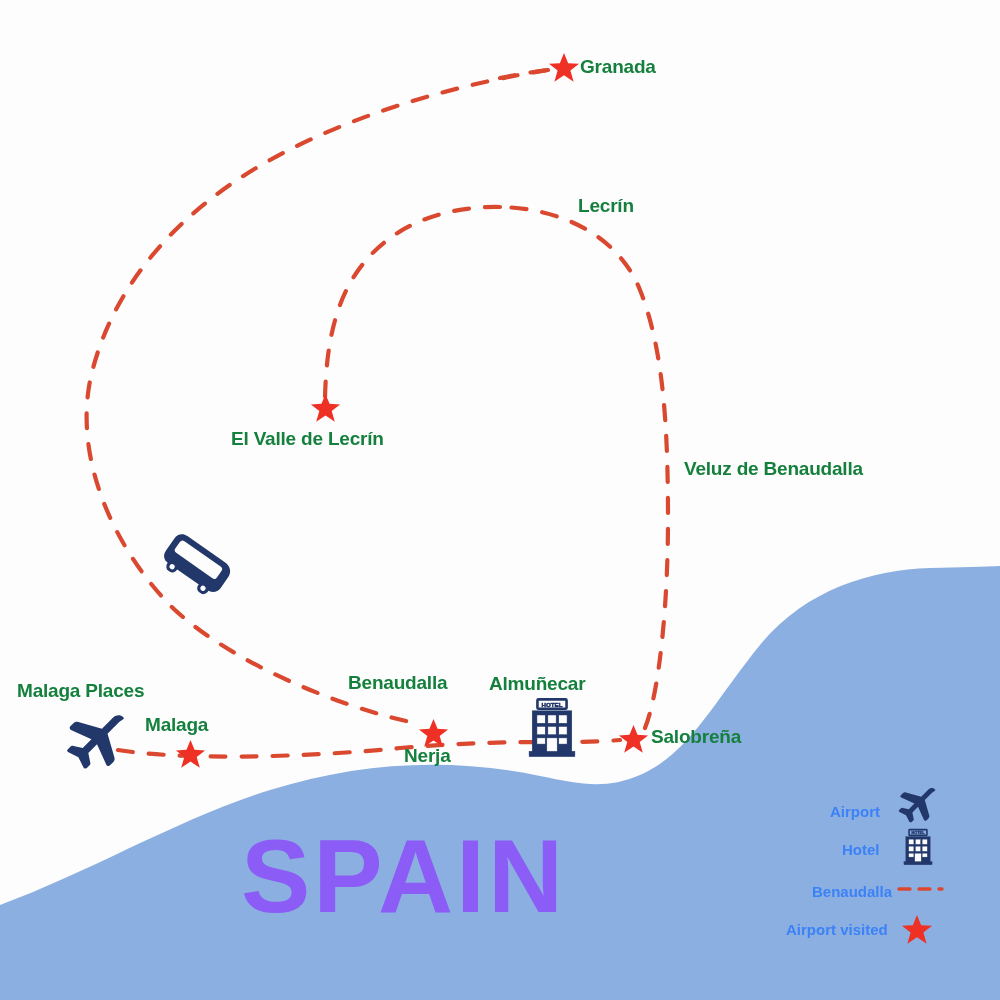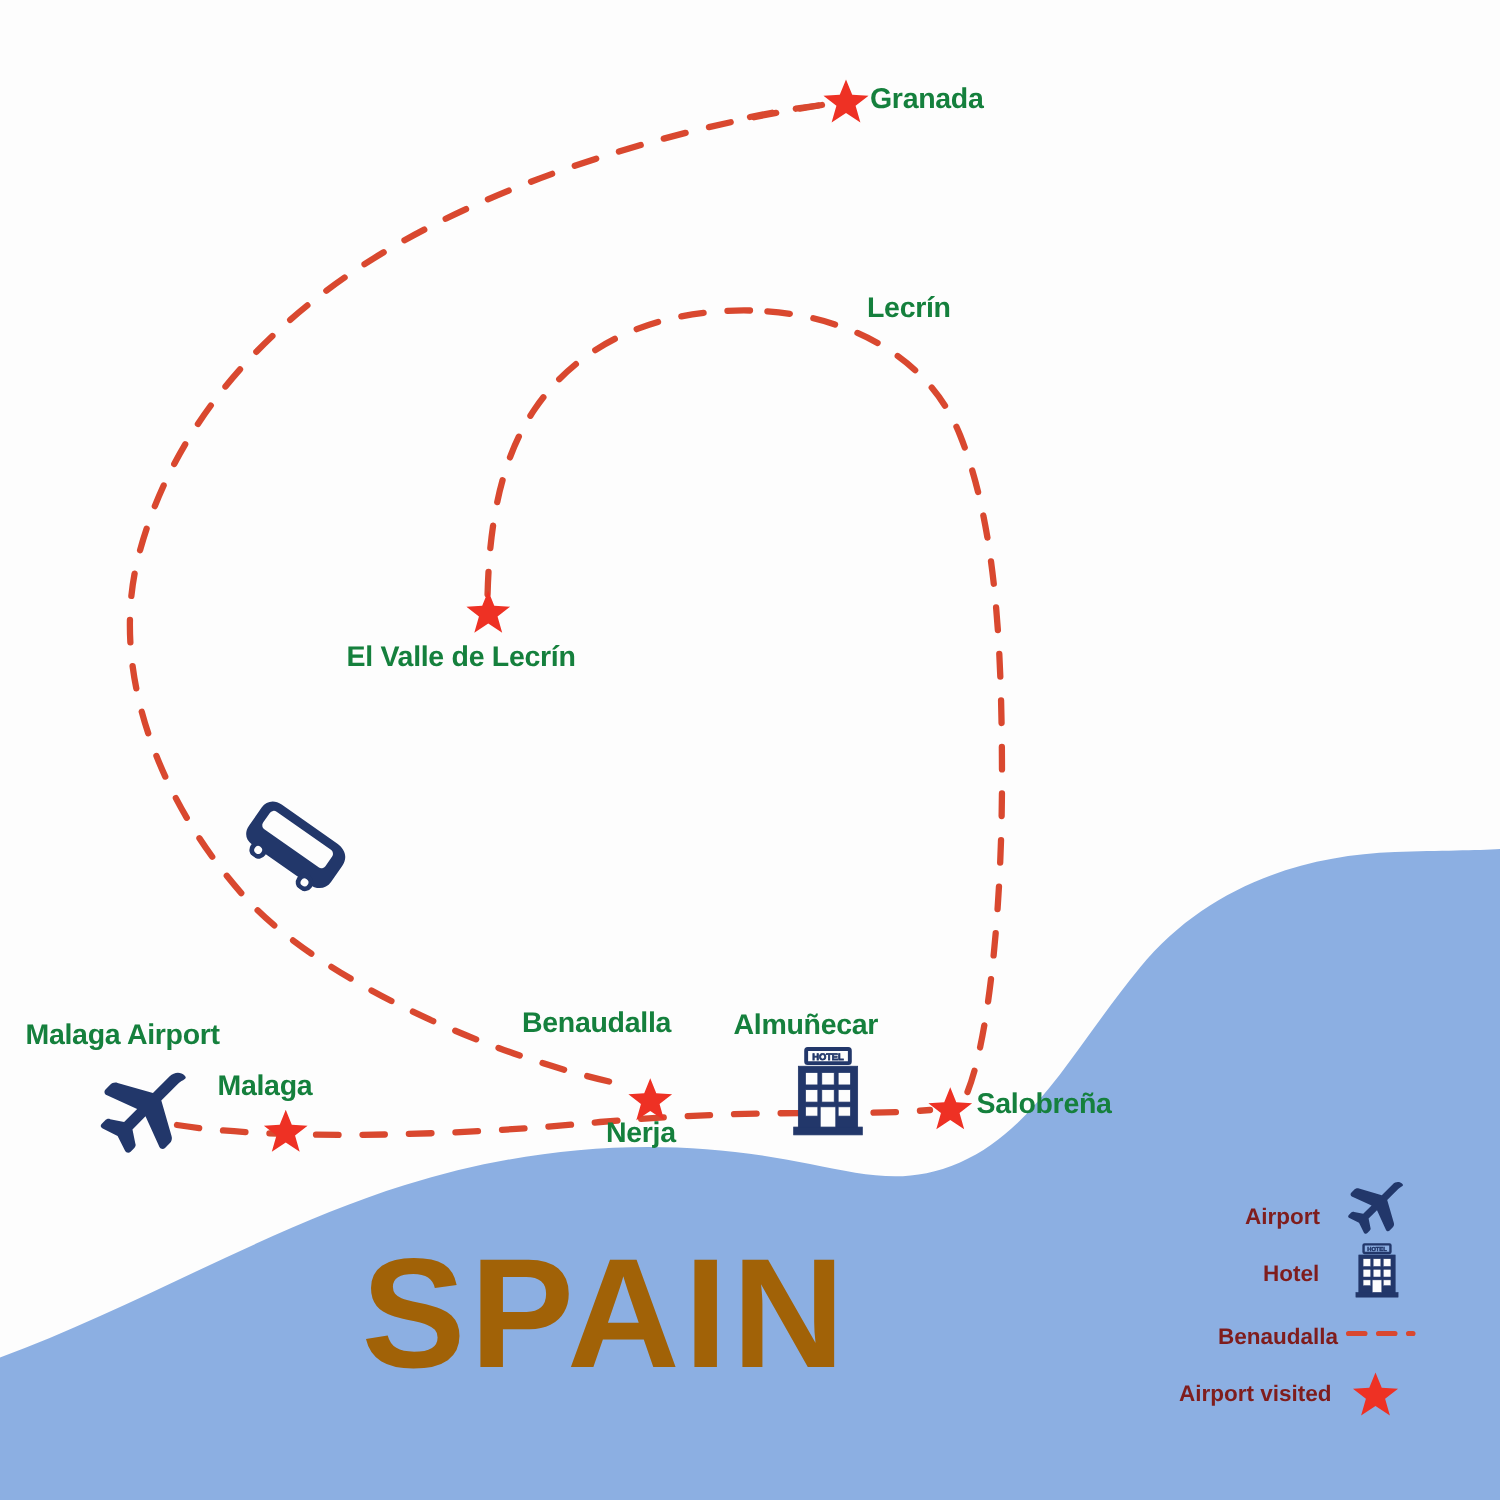--- a/index.html
+++ b/index.html
@@ -27,35 +27,35 @@
     color: #15803d;
     font-family: "Liberation Sans", sans-serif;
     font-weight: bold;
     font-size: 19px;
     letter-spacing: -0.2px;
     white-space: nowrap;
     line-height: 1;
   }
   .legend-label {
     position: absolute;
-    color: #7f1d1d;
+    color: #3b82f6;
     font-family: "Liberation Sans", sans-serif;
     font-weight: bold;
     font-size: 15px;
     white-space: nowrap;
     text-align: right;
     line-height: 1;
   }
   #country-title {
     position: absolute;
     left: 0;
     top: 824px;
     width: 807px;
     text-align: center;
-    color: #a16207;
+    color: #8b5cf6;
     font-family: "Liberation Sans", sans-serif;
     font-weight: bold;
     font-size: 104px;
     letter-spacing: 3px;
     line-height: 1;
     user-select: none;
   }
 </style>
 </head>
 <body>
@@ -153,21 +153,22 @@
       <g stroke="#d9482f" stroke-width="3.4" stroke-linecap="round" stroke-dasharray="11 9" fill="none">
         <path d="M899 889 L942 889"></path>
       </g>
       <use href="#sym-star" x="901" y="914" width="32" height="31" fill="#ee3124"></use>
     </g>
   </svg>
 
   <div class="map-label" style="left:580px; top:57px;">Granada</div>
   <div class="map-label" style="left:578px; top:196px;">Lecrín</div>
   <div class="map-label" style="left:231px; top:429px;">El Valle de Lecrín</div>
-  <div class="map-label" style="left:17px;  top:681px;">Malaga Airport</div>
+  <div class="map-label" style="left:684px; top:459px;">Veluz de Benaudalla</div>
+  <div class="map-label" style="left:17px;  top:681px;">Malaga Places</div>
   <div class="map-label" style="left:145px; top:715px;">Malaga</div>
   <div class="map-label" style="left:348px; top:673px;">Benaudalla</div>
   <div class="map-label" style="left:404px; top:746px;">Nerja</div>
   <div class="map-label" style="left:489px; top:674px;">Almuñecar</div>
   <div class="map-label" style="left:651px; top:727px;">Salobreña</div>
 
   <div id="country-title">SPAIN</div>
 
   <div class="legend-label" style="left:830px; top:804px;">Airport</div>
   <div class="legend-label" style="left:842px; top:842px;">Hotel</div>

